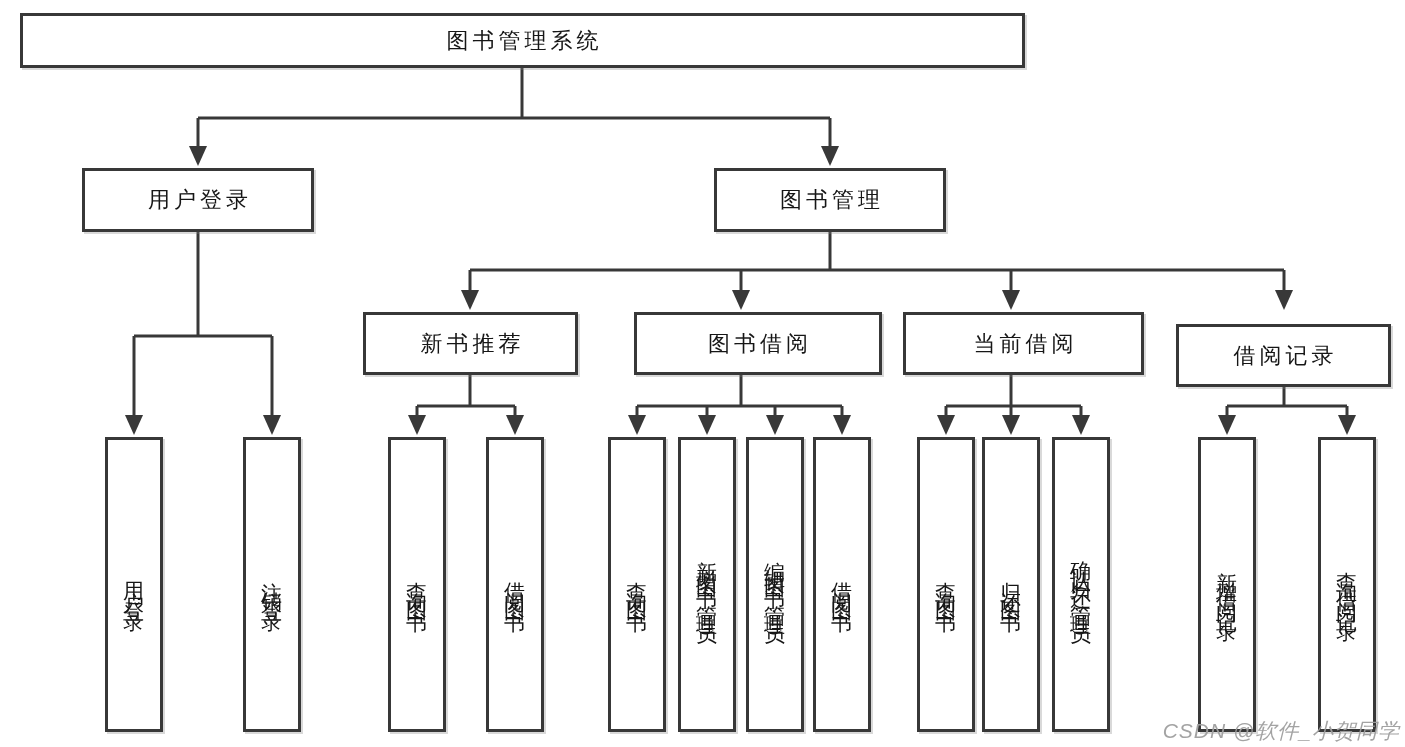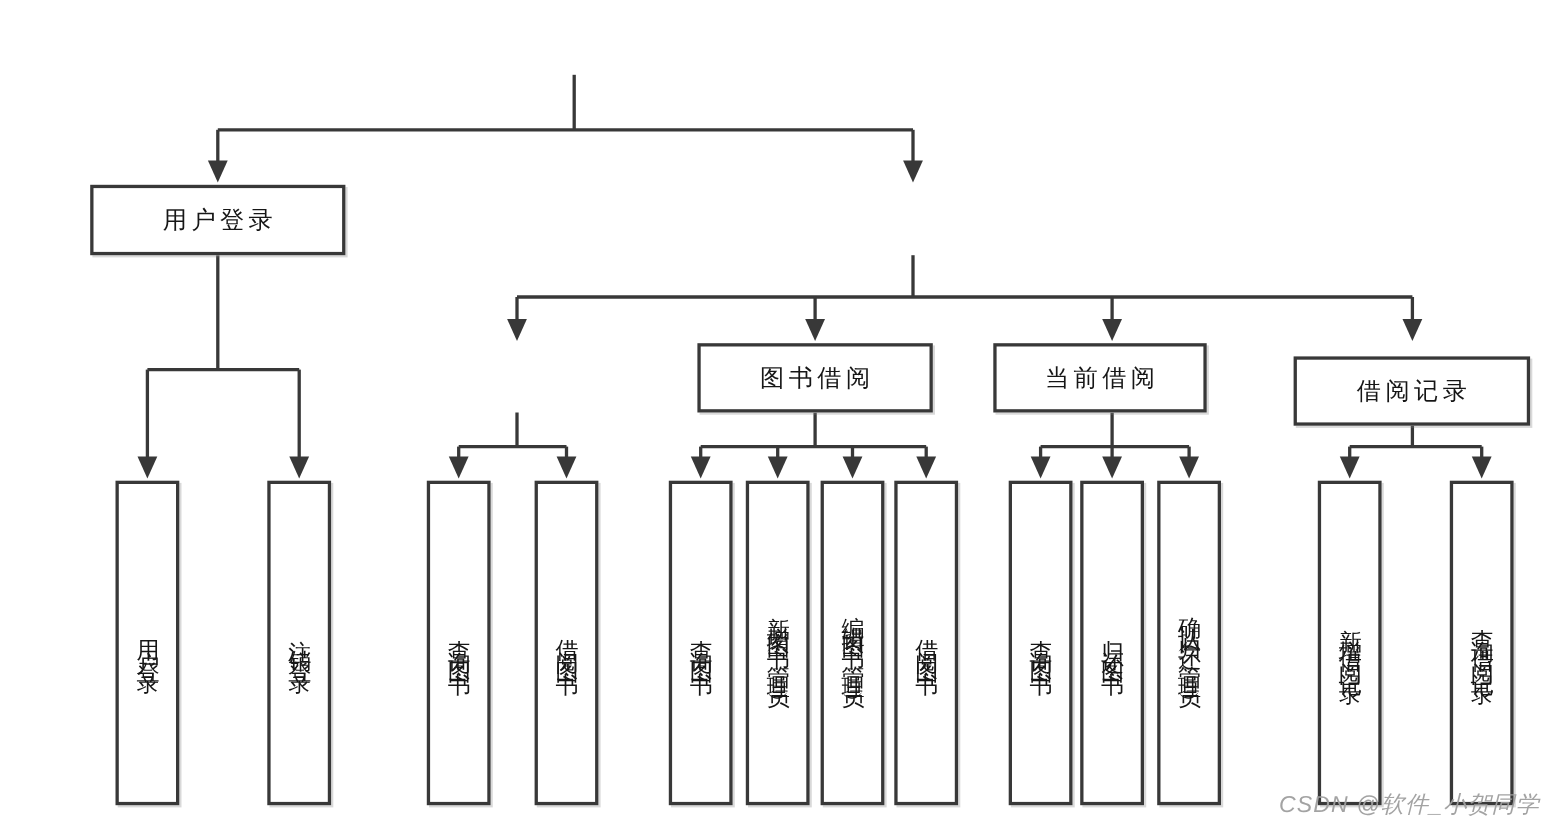--- a/index.html
+++ b/index.html
@@ -104,29 +104,38 @@
     <polygon points="1072,415 1090,415 1081,435"></polygon>
 
     <line x1="1284" y1="375" x2="1284" y2="406"></line>
     <line x1="1227" y1="406" x2="1347" y2="406"></line>
     <line x1="1227" y1="406" x2="1227" y2="416"></line>
     <polygon points="1218,415 1236,415 1227,435"></polygon>
     <line x1="1347" y1="406" x2="1347" y2="416"></line>
     <polygon points="1338,415 1356,415 1347,435"></polygon>
   </svg>
 
+  <div class="box hbox" style="left:20px;top:13px;width:1005px;height:55px">
+    <span>图书管理系统</span>
+  </div>
 
   <div class="box hbox" style="left:82px;top:168px;width:232px;height:64px">
     <span>用户登录</span>
   </div>
+  <div class="box hbox" style="left:714px;top:168px;width:232px;height:64px">
+    <span>图书管理</span>
+  </div>
 
-  <div class="box hbox" style="left:634px;top:312px;width:214px;height:63px">
+  <div class="box hbox" style="left:363px;top:312px;width:215px;height:63px">
+    <span>新书推荐</span>
+  </div>
+  <div class="box hbox" style="left:634px;top:312px;width:248px;height:63px">
     <span>图书借阅</span>
   </div>
-  <div class="box hbox" style="left:903px;top:312px;width:194px;height:63px">
+  <div class="box hbox" style="left:903px;top:312px;width:241px;height:63px">
     <span>当前借阅</span>
   </div>
   <div class="box hbox" style="left:1176px;top:324px;width:215px;height:63px">
     <span>借阅记录</span>
   </div>
 
   <div class="box vbox" style="left:105px;top:437px;width:58px;height:295px">
     <span>用户登录</span>
   </div>
   <div class="box vbox" style="left:243px;top:437px;width:58px;height:295px">

